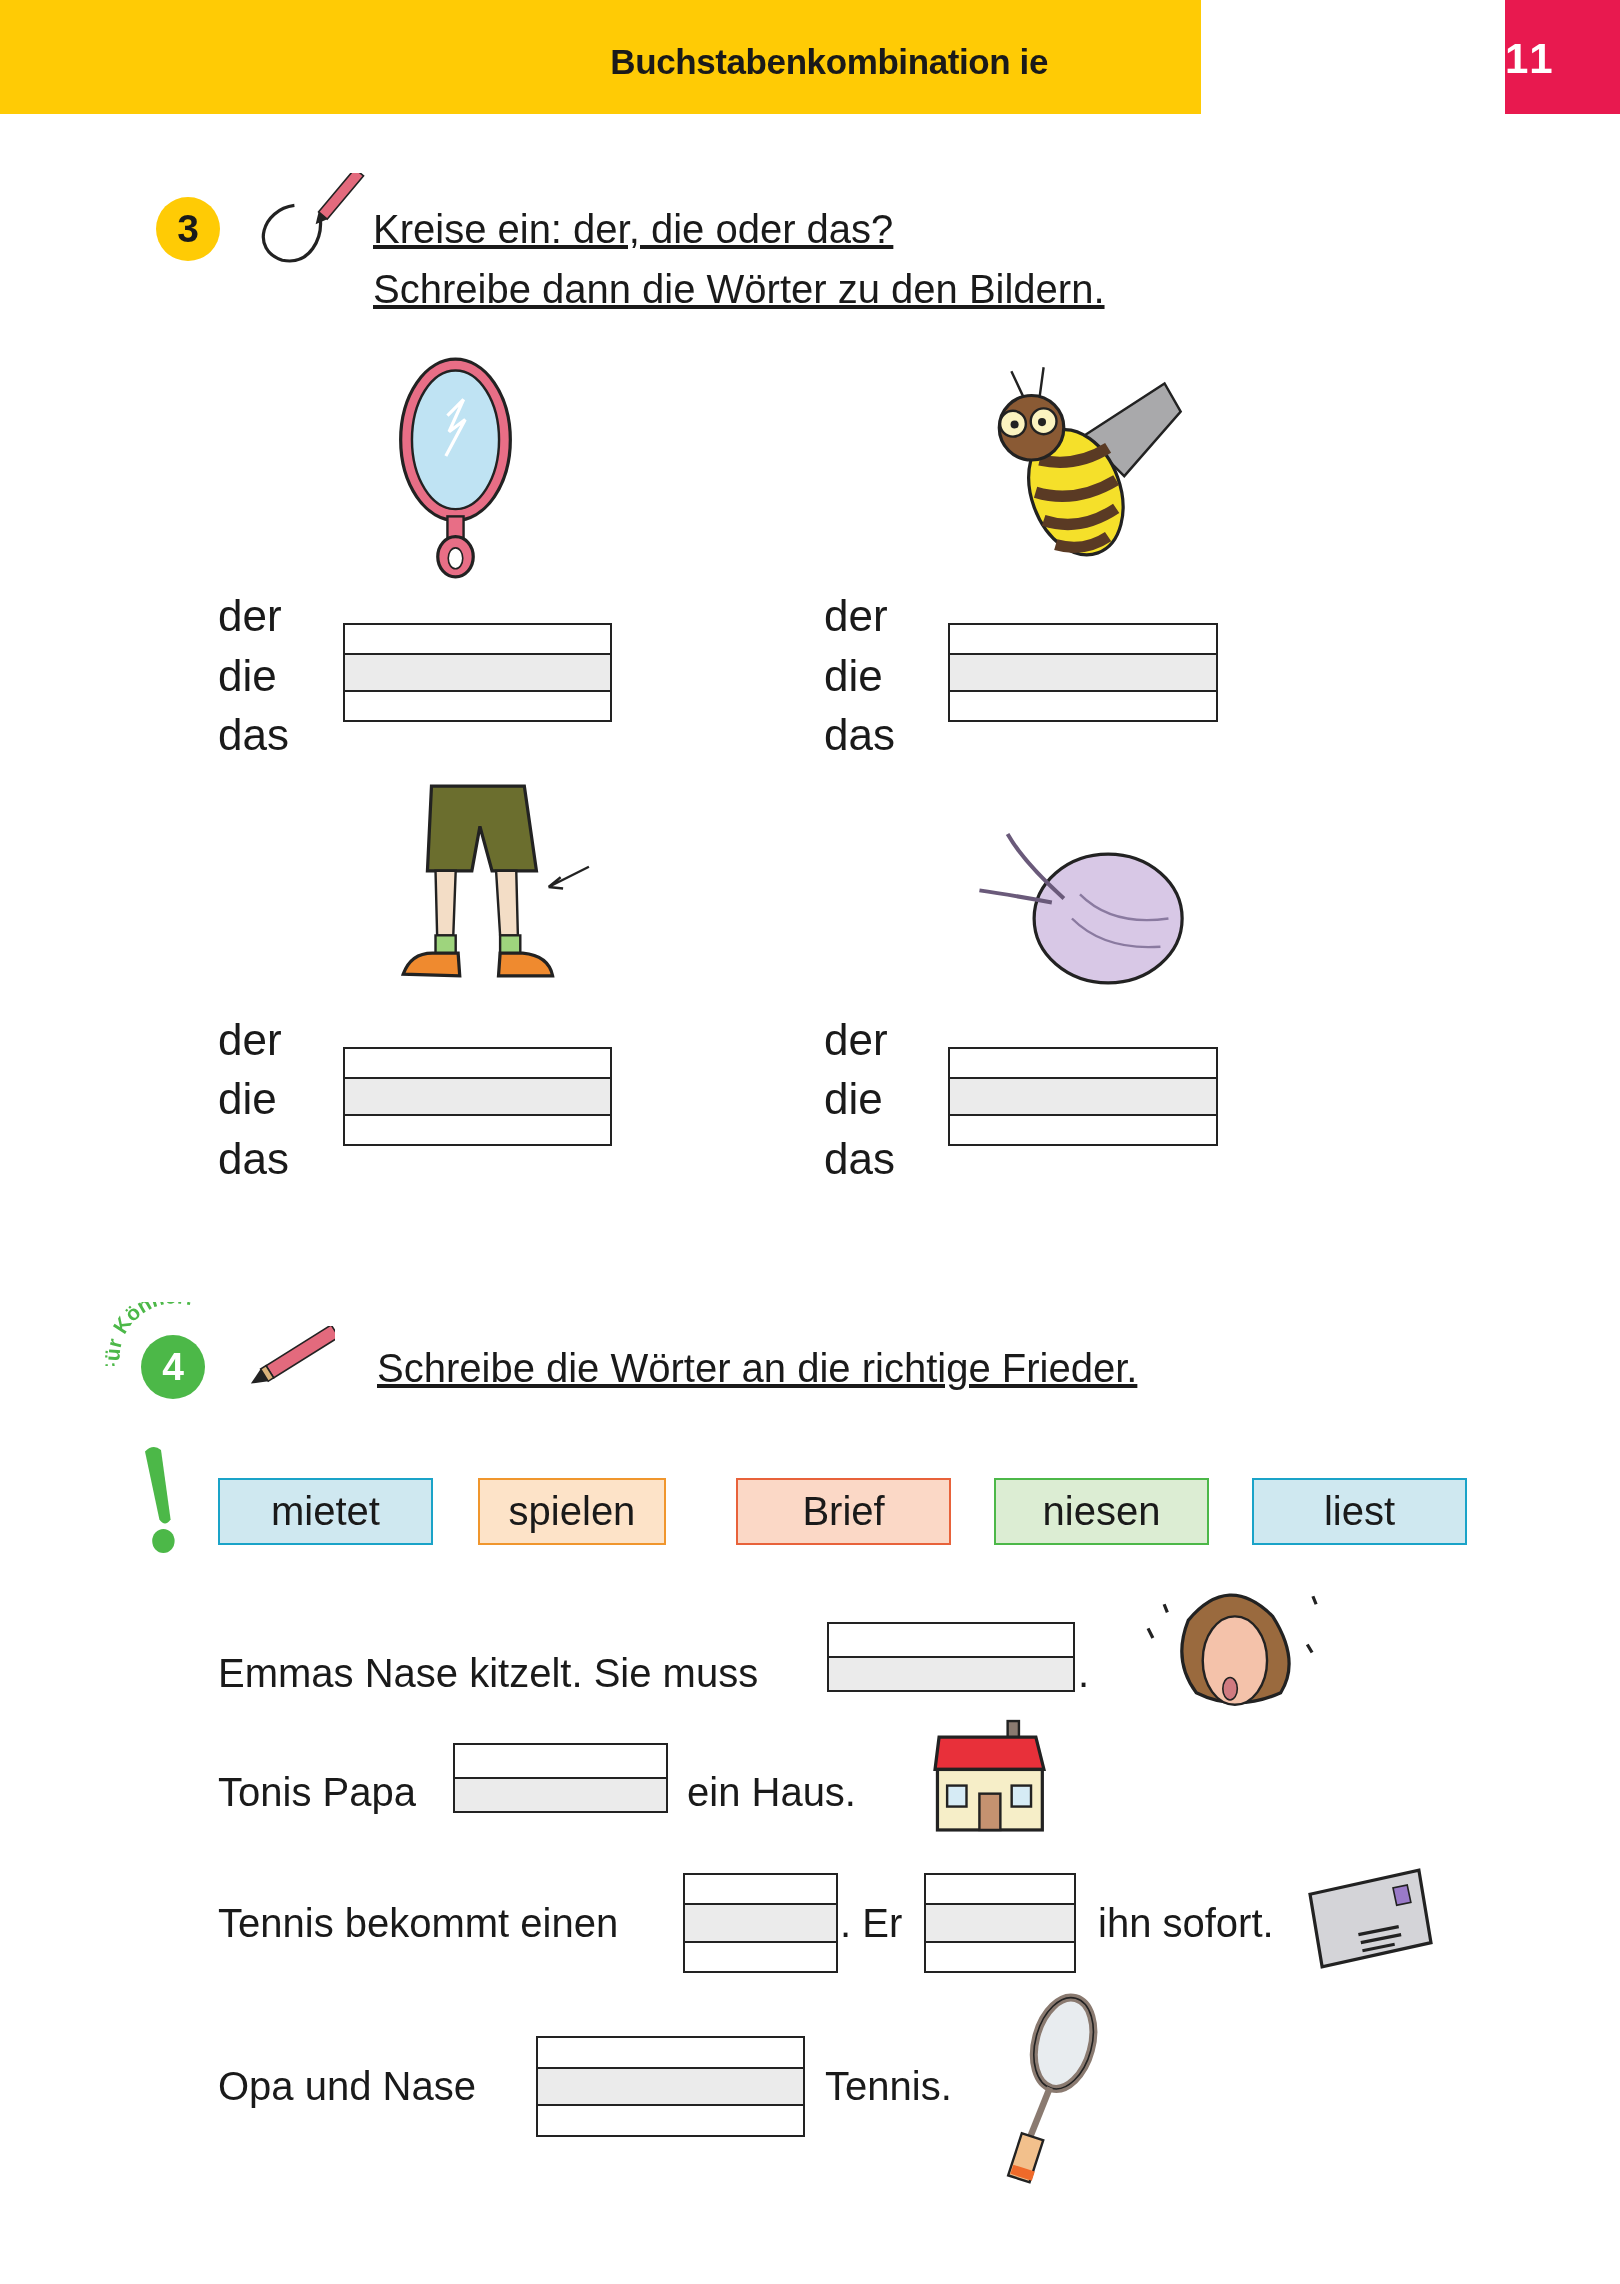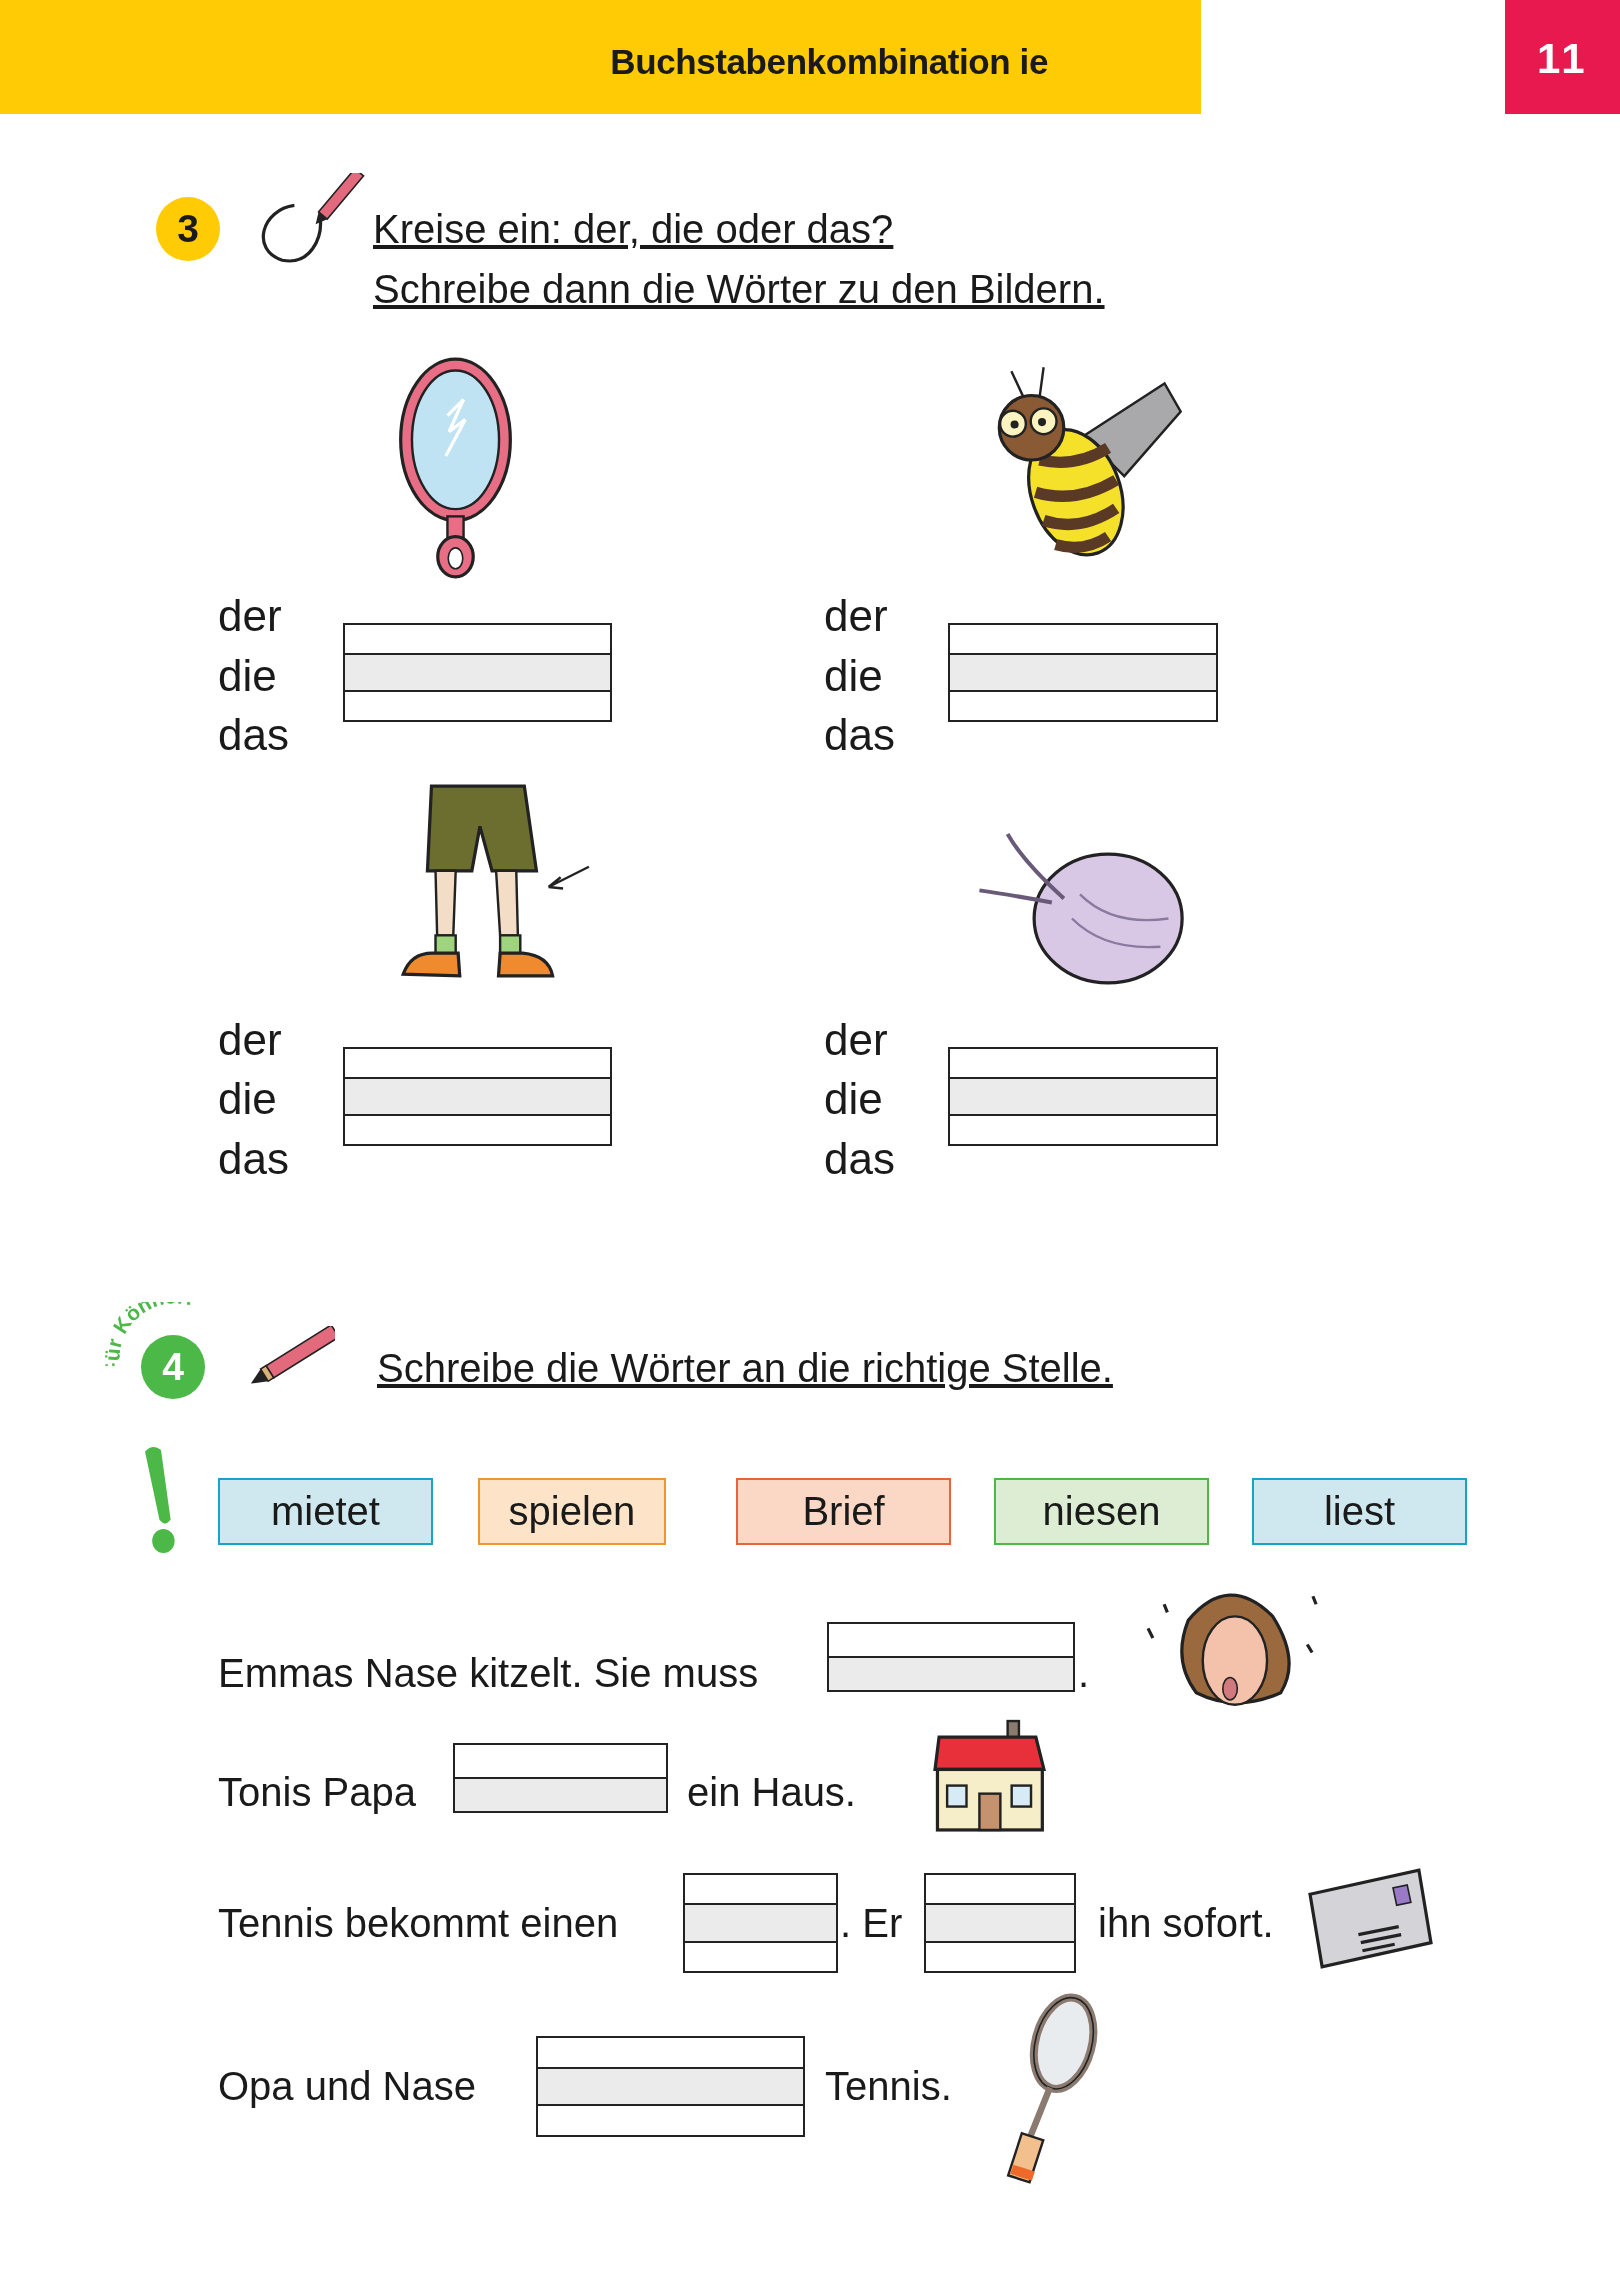--- a/index.html
+++ b/index.html
@@ -2,21 +2,21 @@
 <html style="font-size:13px"><head>
 <meta charset="utf-8">
 <style>
   html, body { margin:0; padding:0; background:#ffffff; }
   body { width:1621px; height:2284px; position:relative; overflow:hidden;
          font-family:"Liberation Sans", "DejaVu Sans", sans-serif; color:#1a1a1a; }
   .abs { position:absolute; }
   .header { left:0; top:0; width:1201px; height:114px; background:#ffcb05; }
   .header-title { right:153px; top:42px; font-size:35px; font-weight:bold; letter-spacing:-0.4px; color:#1a1a1a; }
   .page-num-box { left:1505px; top:0; width:115px; height:114px; background:#e8194f; }
-  .page-num { width:115px; text-align:center; top:35px; font-size:42px; font-weight:bold; color:#fff; letter-spacing:3.2px; }
+  .page-num { width:115px; top:35px; font-size:42px; font-weight:bold; color:#fff; letter-spacing:3.2px; }
 
   .task-badge { border-radius:50%; display:flex; align-items:center; justify-content:center;
                 font-weight:bold; }
   .task3-badge { left:156px; top:197px; width:64px; height:64px; background:#ffcb05; color:#1a1a1a; font-size:39px; }
   .instr { font-size:40px; line-height:60px; white-space:nowrap;text-decoration:underline; }
   .article { font-size:44px; line-height:60px; }
 
   .wbox { border:2.4px solid #222; box-sizing:border-box; display:flex; flex-direction:column; background:#fff; }
   .wbox .row { flex:1; }
   .wbox .row + .row { border-top:2.4px solid #222; }
@@ -122,21 +122,21 @@
   </text>
 </svg>
 <div class="abs task-badge task4-badge">4</div>
 <svg class="abs" style="left:246px;top:1326px" width="89" height="64" viewBox="0 0 110 80">
   <g transform="translate(10,68) rotate(-32)">
     <rect x="22" y="-8" width="96" height="18" fill="#e36a7d" stroke="#222" stroke-width="2"></rect>
     <rect x="14" y="-8" width="8" height="18" fill="#d9b27a" stroke="#222" stroke-width="2"></rect>
     <polygon points="14,-8 14,10 -6,1" fill="#222"></polygon>
   </g>
 </svg>
-<div class="abs instr" style="left:377px;top:1338px">Schreibe die Wörter an die richtige Stelle.</div>
+<div class="abs instr" style="left:377px;top:1338px">Schreibe die Wörter an die richtige Frieder.</div>
 
 <svg class="abs" style="left:137px;top:1443px" width="60" height="117" viewBox="0 0 75 145">
   <path d="M10 10 Q20 0 30 8 L42 95 Q35 105 28 95 Z" fill="#4cb848"></path>
   <ellipse cx="33" cy="122" rx="14" ry="15" fill="#4cb848"></ellipse>
 </svg>
 
 <div class="abs word-card" style="left:218px;top:1478px;width:215px;background:#cfe8f0;border-color:#1aa3c8">mietet</div>
 <div class="abs word-card" style="left:478px;top:1478px;width:188px;background:#fde3c8;border-color:#f0962d">spielen</div>
 <div class="abs word-card" style="left:736px;top:1478px;width:215px;background:#fbd8c6;border-color:#e8623a">Brief</div>
 <div class="abs word-card" style="left:994px;top:1478px;width:215px;background:#dcedd3;border-color:#4cb848">niesen</div>

